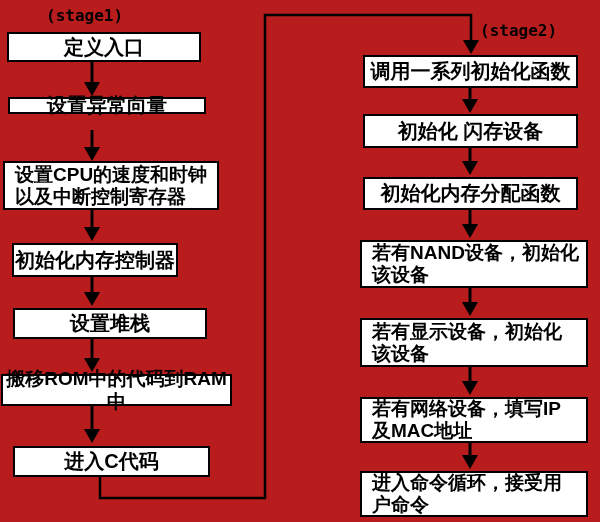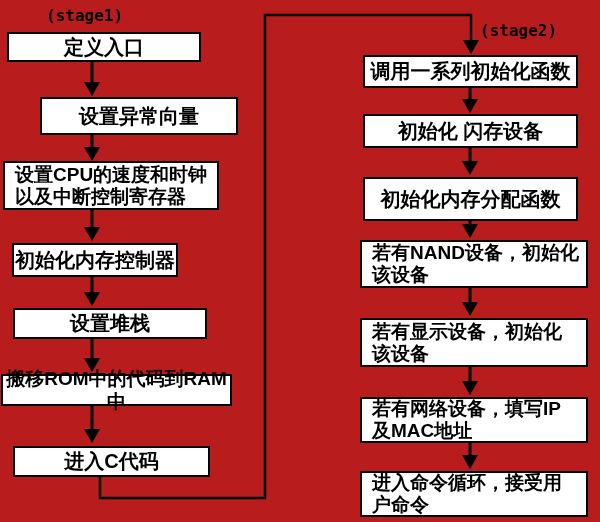--- a/index.html
+++ b/index.html
@@ -47,31 +47,31 @@
     position: absolute;
     font-family: "DejaVu Sans Mono", monospace;
     font-weight: bold;
     font-size: 16px;
     color: #000;
     white-space: nowrap;
   }
 
   
   #b1 { left: 7px;  top: 32px;  width: 194px; height: 30px; }
-  #b2 { left: 8px;  top: 97px;  width: 198px; height: 38px; margin-left: 32px; }
+  #b2 { left: 8px;  top: 97px;  width: 198px; height: 17px; }
   #b3 { left: 3px;  top: 161px; width: 216px; height: 49px; }
   #b4 { left: 12px; top: 243px; width: 166px; height: 34px; }
   #b5 { left: 13px; top: 308px; width: 194px; height: 31px; }
   #b6 { left: 1px;  top: 374px; width: 231px; height: 32px; }
   #b7 { left: 13px; top: 446px; width: 197px; height: 31px; }
 
   
   #r1 { left: 363px; top: 55px;  width: 215px; height: 33px; }
   #r2 { left: 363px; top: 114px; width: 215px; height: 34px; }
-  #r3 { left: 363px; top: 177px; width: 215px; height: 44px; }
+  #r3 { left: 363px; top: 177px; width: 215px; height: 33px; }
   #r4 { left: 360px; top: 240px; width: 228px; height: 48px; }
   #r5 { left: 360px; top: 318px; width: 228px; height: 49px; }
   #r6 { left: 360px; top: 397px; width: 228px; height: 46px; }
   #r7 { left: 360px; top: 471px; width: 228px; height: 46px; }
 
   #s1-label { left: 46px;  top: 6px;  }
   #s2-label { left: 480px; top: 21px; }
 </style>
 </head>
 <body>

